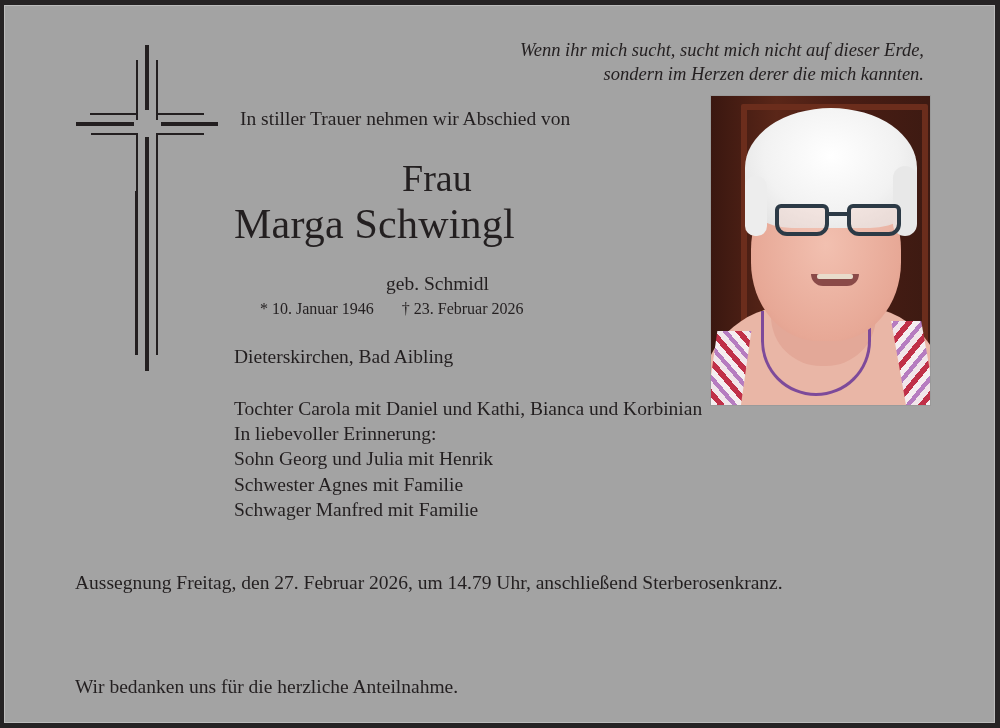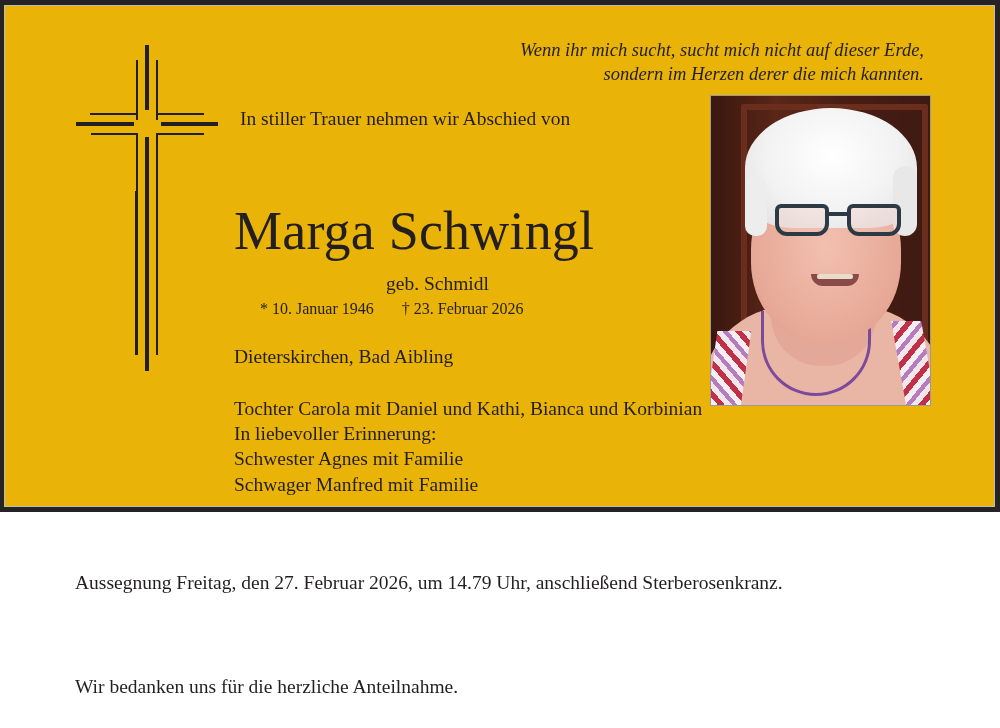--- a/index.html
+++ b/index.html
@@ -1,42 +1,42 @@
 <!DOCTYPE html>
 <html><head>
   <meta charset="utf-8">
   <style>
     html, body { margin: 0; padding: 0; background: #ffffff; }
     body { width: 1000px; height: 728px; position: relative; overflow: hidden; }
     .frame {
-      position: absolute; left: 0; top: 0; width: 1000px; height: 512px;
+      position: absolute; left: 0; top: 0; width: 1000px; height: 728px;
       box-sizing: border-box;
       border-top: 5px solid #262324;
       border-left: 4px solid #262324;
       border-right: 5px solid #262324;
       border-bottom: 5px solid #262324;
-      background: #eab308;
+      background: #a3a3a3;
     }
     .frame::after {
       content: ""; position: absolute; left: 0; top: 0; right: 0; bottom: 0;
       border: 1px solid #bdbdbd; pointer-events: none;
     }
     .serif { font-family: "Liberation Serif", "DejaVu Serif", serif; color: #231f20; }
     .abs { position: absolute; white-space: nowrap; }
 
     
     .motto { font-style: italic; font-size: 18.5px; text-align: right; line-height: 24px; right: 71px; top: 33px; }
 
     
     .cross { position: absolute; left: 72px; top: 40px; width: 142px; height: 326px; }
     .cross div { position: absolute; background: #231f20; }
 
     .intro { font-size: 19.5px; left: 236px; top: 103px; }
     .frau { font-size: 38px; left: 398px; top: 151px; }
-    .name { font-size: 54px; left: 230px; top: 195px; letter-spacing: 0.2px; text-align: right; }
+    .name { font-size: 42px; left: 230px; top: 195px; letter-spacing: 0.2px; text-align: right; }
     .maiden { font-size: 19.5px; left: 382px; top: 268px; }
     .dates { font-size: 16px; left: 256px; top: 295px; }
     .dates .sep { display: inline-block; width: 28px; }
     .place { font-size: 19.5px; left: 230px; top: 341px; }
     .place b { font-weight: normal; }
 
     .mourners { font-size: 19.5px; left: 230px; top: 391px; line-height: 25.2px; }
     .mourners div { white-space: nowrap; }
 
     .info { font-size: 19.5px; left: 71px; line-height: 25px; }
@@ -114,32 +114,34 @@
     <div style="left:85px; top:77px; width:57px; height:4px;"></div>
 
     <div style="left:14px; top:68px; width:48px; height:2px;"></div>
     <div style="left:80px; top:68px; width:48px; height:2px;"></div>
 
     <div style="left:15px; top:88px; width:47px; height:2px;"></div>
     <div style="left:80px; top:88px; width:48px; height:2px;"></div>
   </div>
 
   <div class="abs serif intro">In stiller Trauer nehmen wir Abschied von</div>
+  <div class="abs serif frau">Frau</div>
   <div class="abs serif name">Marga Schwingl</div>
   <div class="abs serif maiden">geb. Schmidl</div>
   <div class="abs serif dates">
     <span>* 10. Januar 1946</span><span class="sep"></span><span>† 23. Februar 2026</span>
   </div>
   <div class="abs serif place">
     <b>Dieterskirchen,</b><span style="white-space:pre;"> Bad Aibling</span>
   </div>
 
   <div class="abs serif mourners">
     <div>Tochter Carola mit Daniel und Kathi, Bianca und Korbinian</div>
     <div>In liebevoller Erinnerung:</div>
+    <div>Sohn Georg und Julia mit Henrik</div>
     <div>Schwester Agnes mit Familie</div>
     <div>Schwager Manfred mit Familie</div>
   </div>
 
   <div class="abs serif info info1">Aussegnung Freitag, den 27. Februar 2026, um 14.79 Uhr, anschließend Sterberosenkranz.</div>
   <div class="abs serif info info3">Wir bedanken uns für die herzliche Anteilnahme.</div>
 
   <div class="photo" title="portrait of elderly woman with white hair and glasses">
     <div class="bg1"></div>
     <div class="door"></div>

